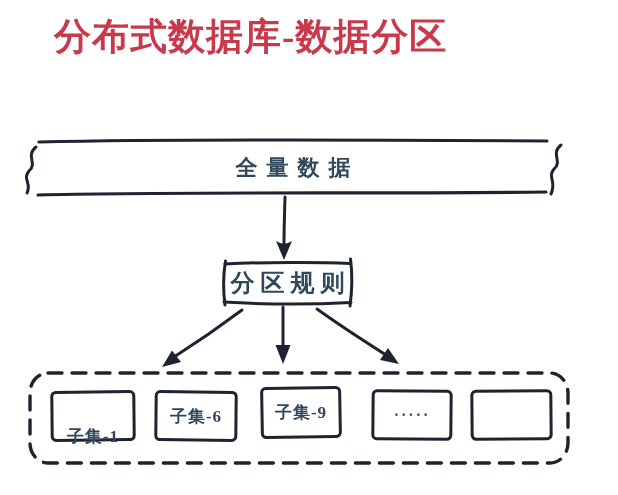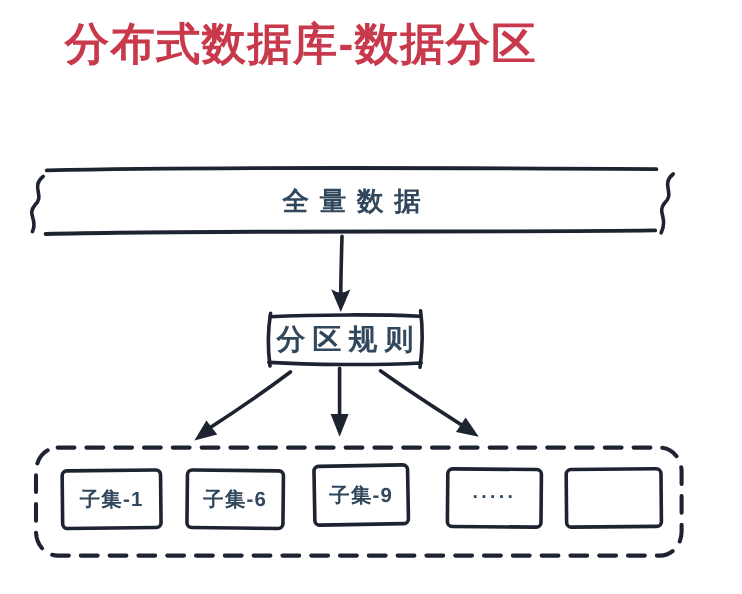--- a/index.html
+++ b/index.html
@@ -5,42 +5,42 @@
   :root{
     --title:#c8394b;
     --ink:#1d2330;
     --label:#31475c;
     --background:#ffffff;
   }
   html,body{margin:0;padding:0;background:#fff;}
   .stage{
     position:relative;width:618px;height:495px;overflow:hidden;
     background:var(--background);
-    font-family:Liberation Sans, sans-serif;
+    font-family:Liberation Serif, serif;
   }
   svg.diagram{position:absolute;left:0;top:0;}
   .stroke{fill:none;stroke:var(--ink);stroke-width:3.2;stroke-linecap:round;stroke-linejoin:round;}
   .thin{stroke-width:3;}
   .head{fill:var(--ink);stroke:none;}
   .dashed{fill:none;stroke:var(--ink);stroke-width:3.4;stroke-dasharray:14 10;stroke-linecap:round;}
   .node-rect{fill:none;stroke:var(--ink);stroke-width:3;}
 
   .page-title{
     position:absolute;left:54px;top:12px;
     font-size:37px;font-weight:800;letter-spacing:1px;
     color:var(--title);white-space:nowrap;
   }
   .label{
     position:absolute;display:flex;align-items:center;justify-content:center;
     color:var(--label);font-weight:600;white-space:nowrap;text-align:right;
   }
   .band-label{left:38px;top:143px;width:510px;height:50px;font-size:22px;letter-spacing:9px;text-indent:9px;}
   .rule-label{left:224px;top:263px;width:127px;height:40px;font-size:24px;letter-spacing:6px;text-indent:6px;}
   .subset-label{font-size:17px;letter-spacing:1px;}
-  .sl-1{left:52px;top:392px;width:82px;height:48px;}
+  .sl-1{left:52px;top:412px;width:82px;height:48px;}
   .sl-2{left:156px;top:392px;width:80px;height:48px;}
   .sl-3{left:262px;top:388px;width:78px;height:49px;}
   .sl-4{left:373px;top:391px;width:78px;height:48px;font-size:16px;letter-spacing:2px;}
   .sl-5{left:472px;top:391px;width:79px;height:48px;}
 </style>
 </head>
 <body>
 
 <div class="stage">
 

